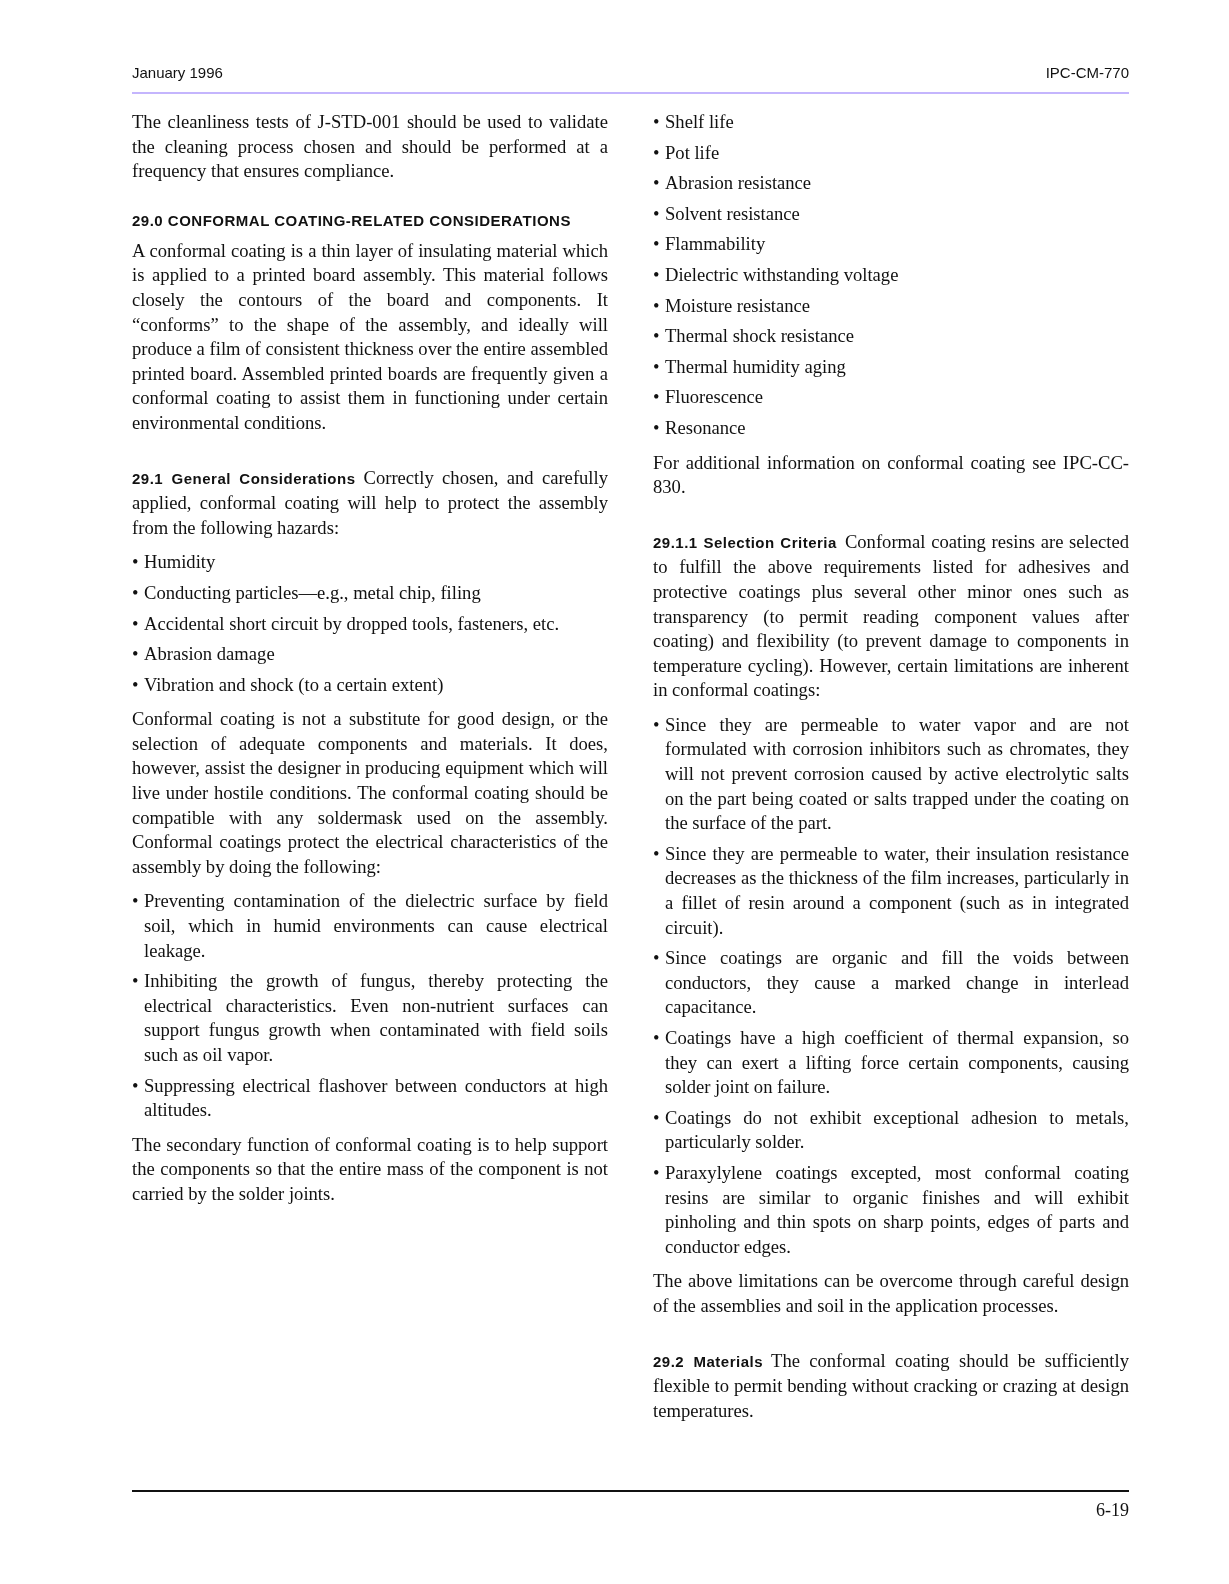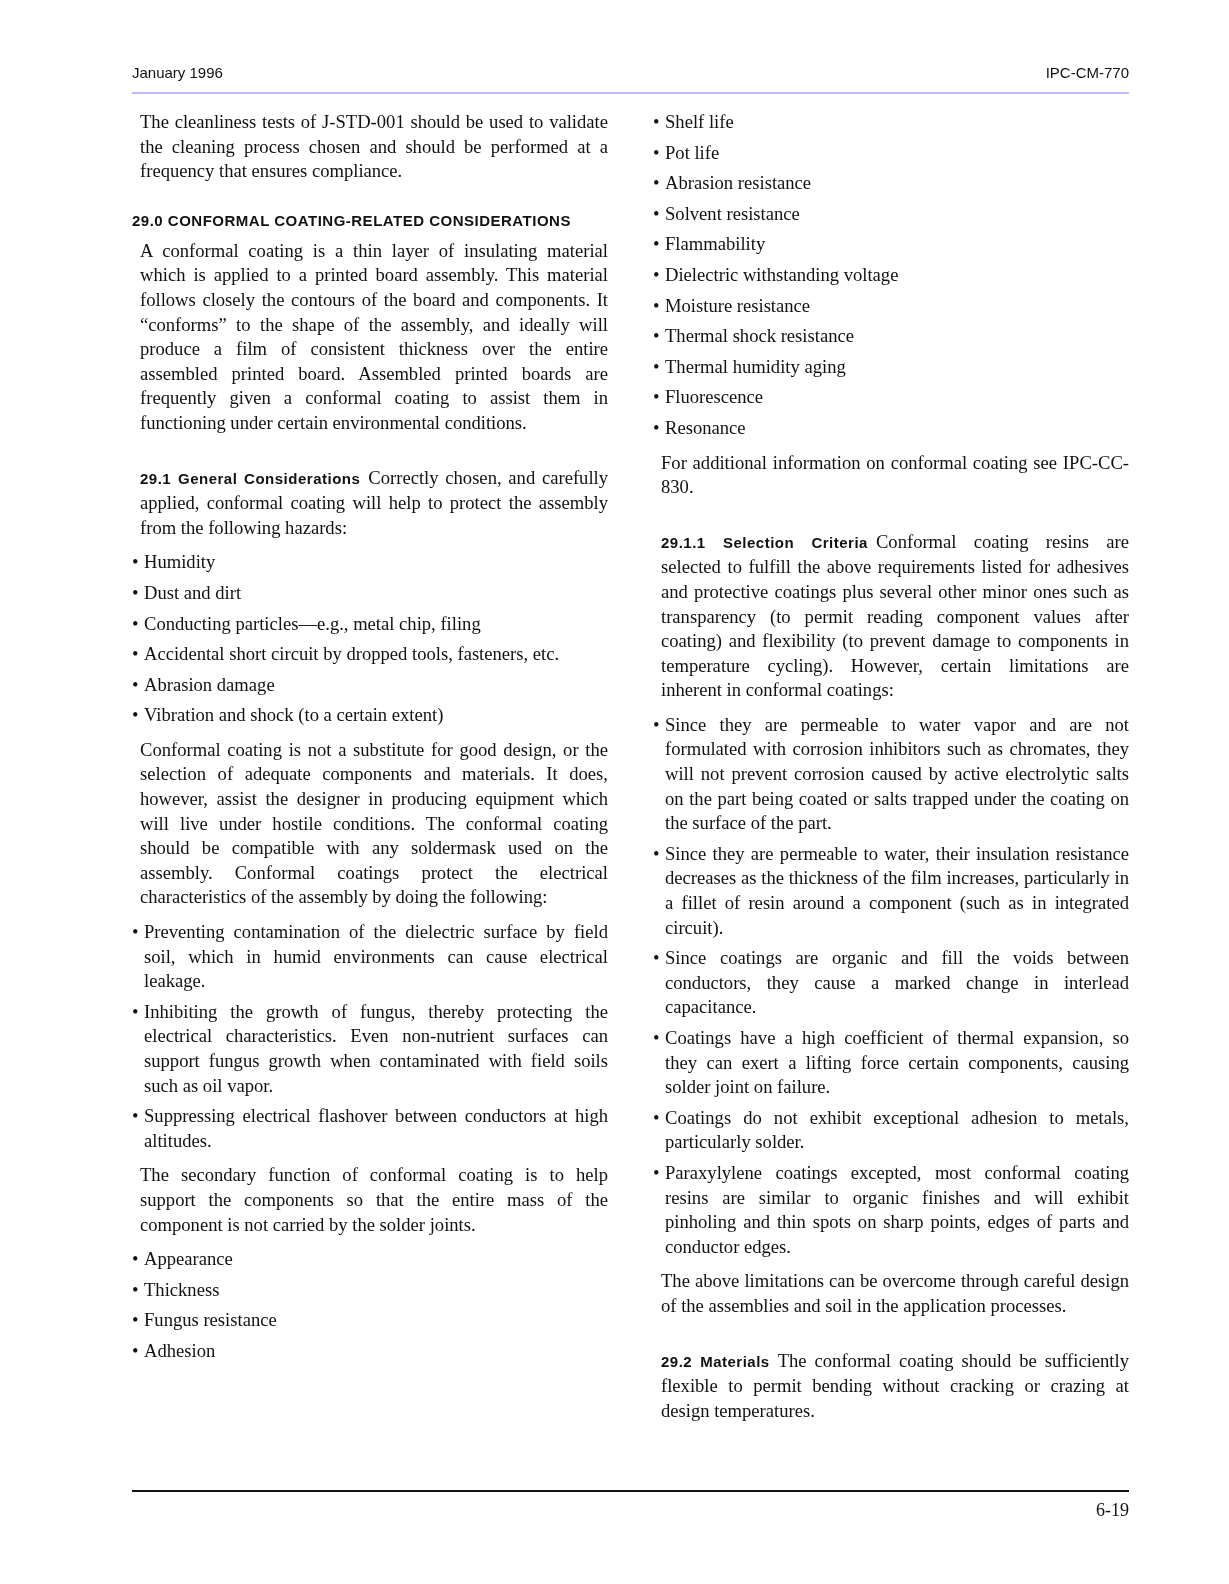--- a/index.html
+++ b/index.html
@@ -6,21 +6,21 @@
   body { width: 1229px; height: 1584px; position: relative; overflow: hidden; color: #111; }
   .header { position: absolute; left: 132px; top: 64px; width: 997px; height: 28px; border-bottom: 2px solid #c4b5fd; }
   .hdr-left, .hdr-right { position: absolute; top: 0; font-family: "Liberation Sans", sans-serif; font-size: 15px; color: #111; }
   .hdr-left { left: 0; }
   .hdr-right { right: 0; }
   .footer-rule { position: absolute; left: 132px; top: 1490px; width: 997px; border-top: 2px solid #111; }
   .page-num { position: absolute; right: 100px; top: 1500px; font-family: "Liberation Serif", serif; font-size: 18px; }
   .col { position: absolute; top: 110px; width: 476px; font-family: "Liberation Serif", serif; font-size: 18.6px; line-height: 24.6px; }
   .col-left { left: 132px; }
   .col-right { left: 653px; }
-  p { margin: 0 0 10px 8px; text-align: justify; }
+  p { margin: 0 0 10px 0; text-align: justify; }
   .h1 { font-family: "Liberation Sans", sans-serif; font-weight: bold; font-size: 15px; line-height: 20px; letter-spacing: 0.5px; margin: 27px 0 8px 0; }
   .runin { font-family: "Liberation Sans", sans-serif; font-weight: bold; font-size: 15px; letter-spacing: 0.5px; margin-right: 8px; }
   ul { list-style: none; margin: 0 0 10px 0; padding: 0; }
   li { position: relative; padding-left: 12px; margin-bottom: 6px; text-align: justify; }
   li::before { content: "\2022"; position: absolute; left: 0; }
   .sec-gap { margin-top: 30px; }
   .spaced { letter-spacing: 1.3px; text-align: left; }
 </style>
 </head>
 <body>
@@ -33,43 +33,36 @@
 <div class="col col-left">
   <p>The cleanliness tests of J-STD-001 should be used to validate the cleaning process chosen and should be performed at a frequency that ensures compliance.</p>
 
   <div class="h1">29.0 CONFORMAL COATING-RELATED CONSIDERATIONS</div>
   <p>A conformal coating is a thin layer of insulating material which is applied to a printed board assembly. This material follows closely the contours of the board and components. It “conforms” to the shape of the assembly, and ideally will produce a film of consistent thickness over the entire assembled printed board. Assembled printed boards are frequently given a conformal coating to assist them in functioning under certain environmental conditions.</p>
 
   <p class="sec-gap"><span class="runin">29.1 General Considerations</span><span>Correctly chosen, and carefully applied, conformal coating will help to protect the assembly from the following hazards:</span></p>
 
   <ul>
     <li>Humidity</li>
-    <li>Dust and dirt</li>
     <li>Conducting particles—e.g., metal chip, filing</li>
     <li>Accidental short circuit by dropped tools, fasteners, etc.</li>
     <li>Abrasion damage</li>
     <li>Vibration and shock (to a certain extent)</li>
   </ul>
 
   <p>Conformal coating is not a substitute for good design, or the selection of adequate components and materials. It does, however, assist the designer in producing equipment which will live under hostile conditions. The conformal coating should be compatible with any soldermask used on the assembly. Conformal coatings protect the electrical characteristics of the assembly by doing the following:</p>
 
   <ul>
     <li>Preventing contamination of the dielectric surface by field soil, which in humid environments can cause electrical leakage.</li>
     <li>Inhibiting the growth of fungus, thereby protecting the electrical characteristics. Even non-nutrient surfaces can support fungus growth when contaminated with field soils such as oil vapor.</li>
     <li>Suppressing electrical flashover between conductors at high altitudes.</li>
   </ul>
 
   <p>The secondary function of conformal coating is to help support the components so that the entire mass of the component is not carried by the solder joints.</p>
 
-  <ul>
-    <li>Appearance</li>
-    <li>Thickness</li>
-    <li>Fungus resistance</li>
-    <li>Adhesion</li>
-  </ul>
 </div>
 
 <div class="col col-right">
   <ul>
     <li>Shelf life</li>
     <li>Pot life</li>
     <li>Abrasion resistance</li>
     <li>Solvent resistance</li>
     <li>Flammability</li>
     <li>Dielectric withstanding voltage</li>

